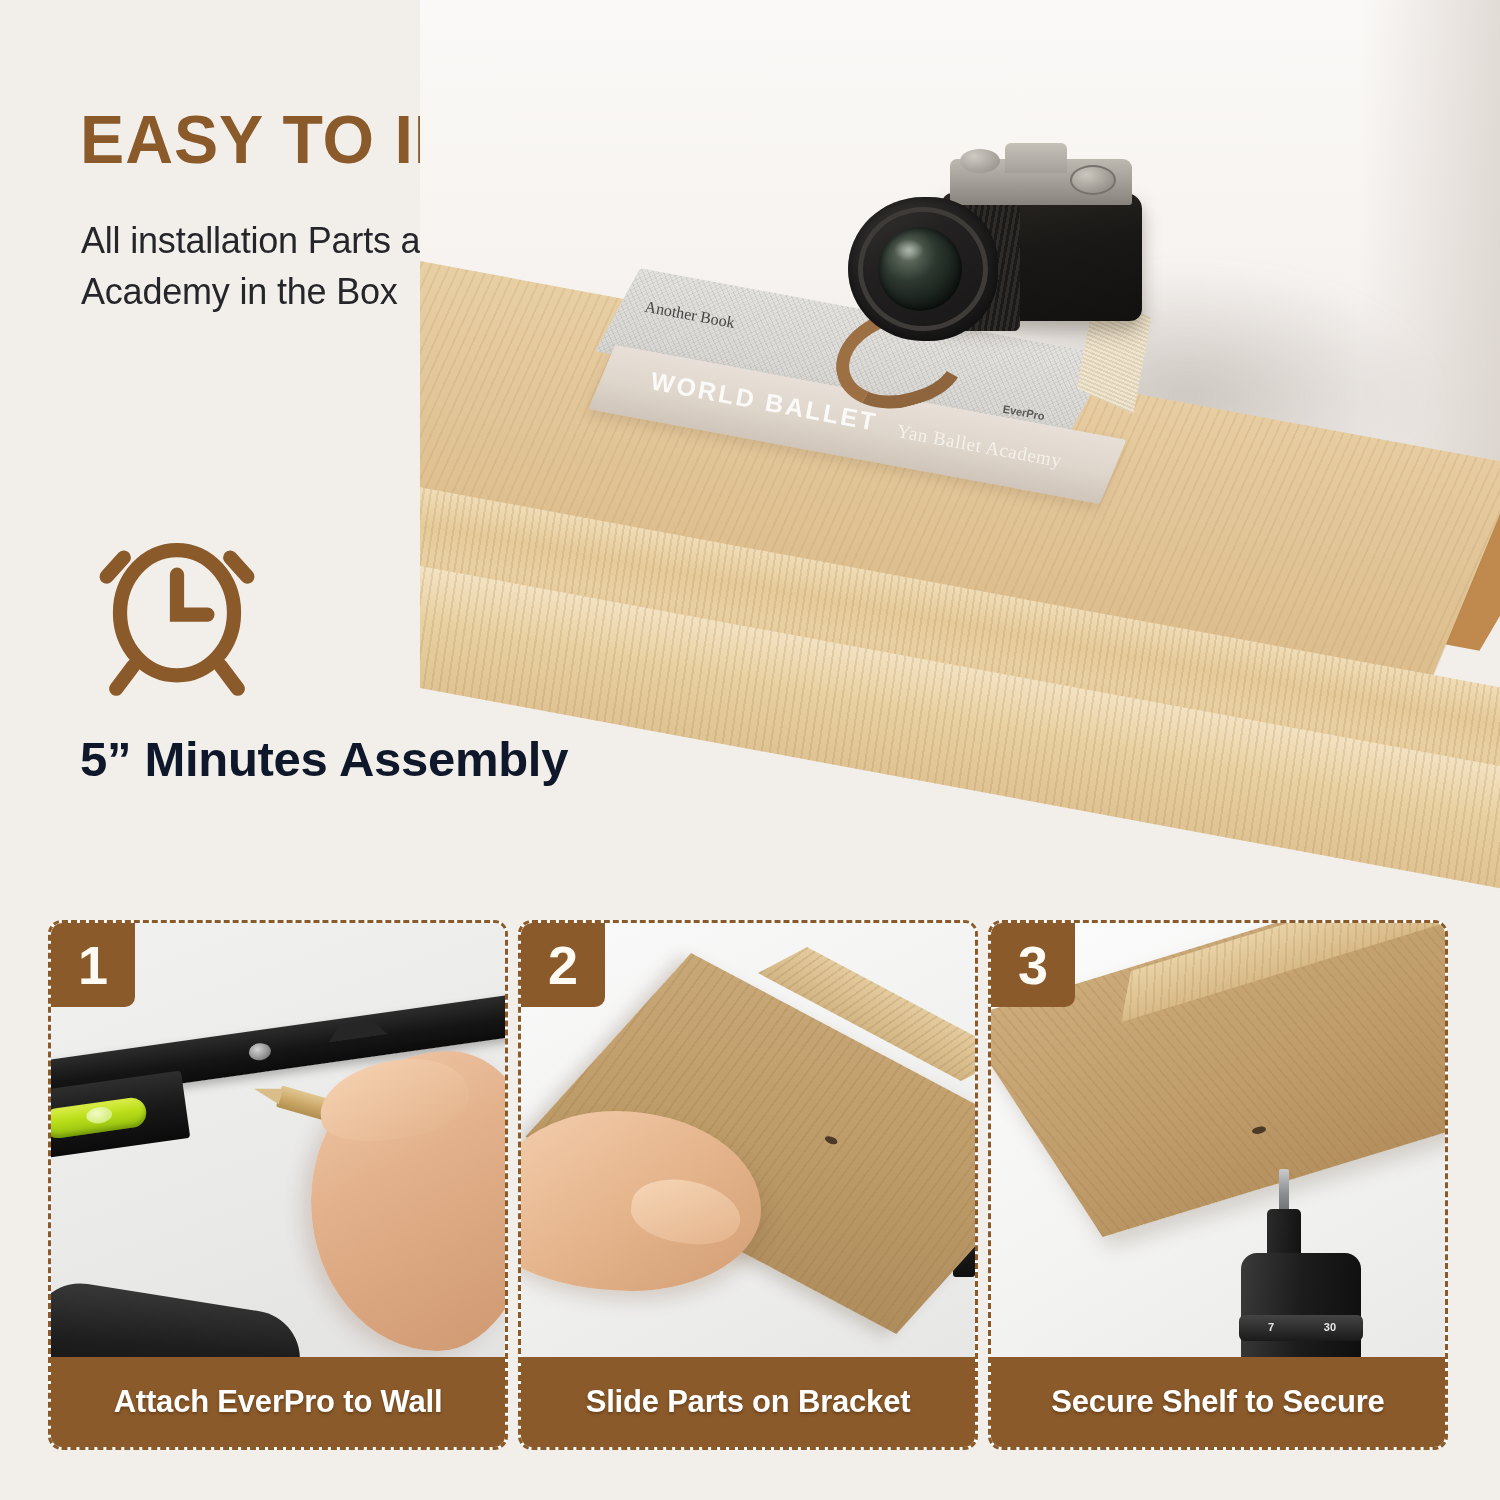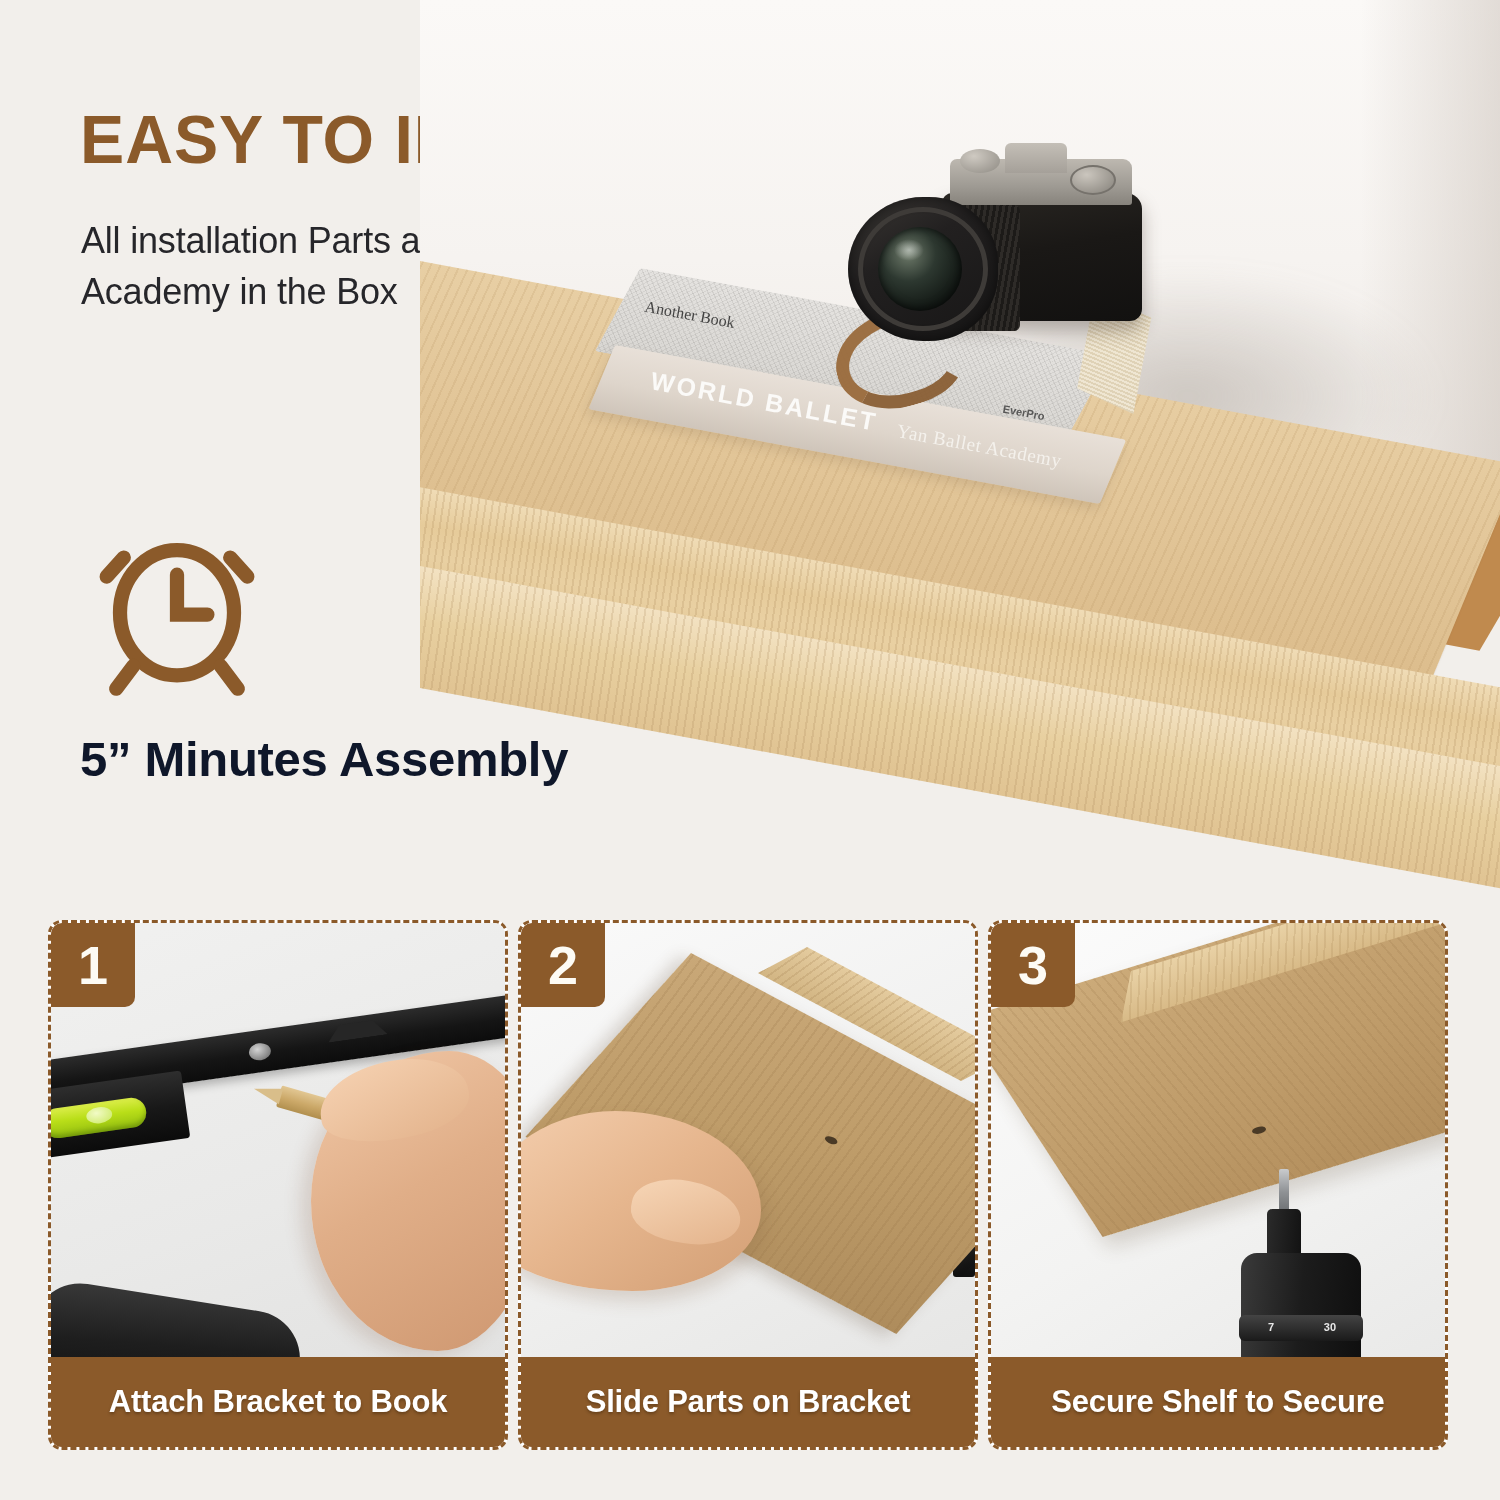--- a/index.html
+++ b/index.html
@@ -468,21 +468,21 @@
       <div class="p1-level">
         <div class="p1-vial"></div>
       </div>
       <div class="p1-pencil"></div>
       <div class="p1-hand">
         <div class="p1-finger"></div>
       </div>
       <div class="p1-tool"></div>
     </div>
     <div class="badge">1</div>
-    <div class="caption">Attach Bracket to Book</div>
+    <div class="caption">Attach EverPro to Wall</div>
   </div>
 
   <div class="panel" id="panel-2">
     <div class="panel-photo">
       <div class="p2-wall"></div>
       <div class="p2-bracket-rod"></div>
       <div class="p2-bracket-plate"></div>
       <div class="p2-shelf">
         <div class="p2-hole" style="left:230px; top:96px;"></div>
         <div class="p2-hole" style="left:128px; top:176px;"></div>

